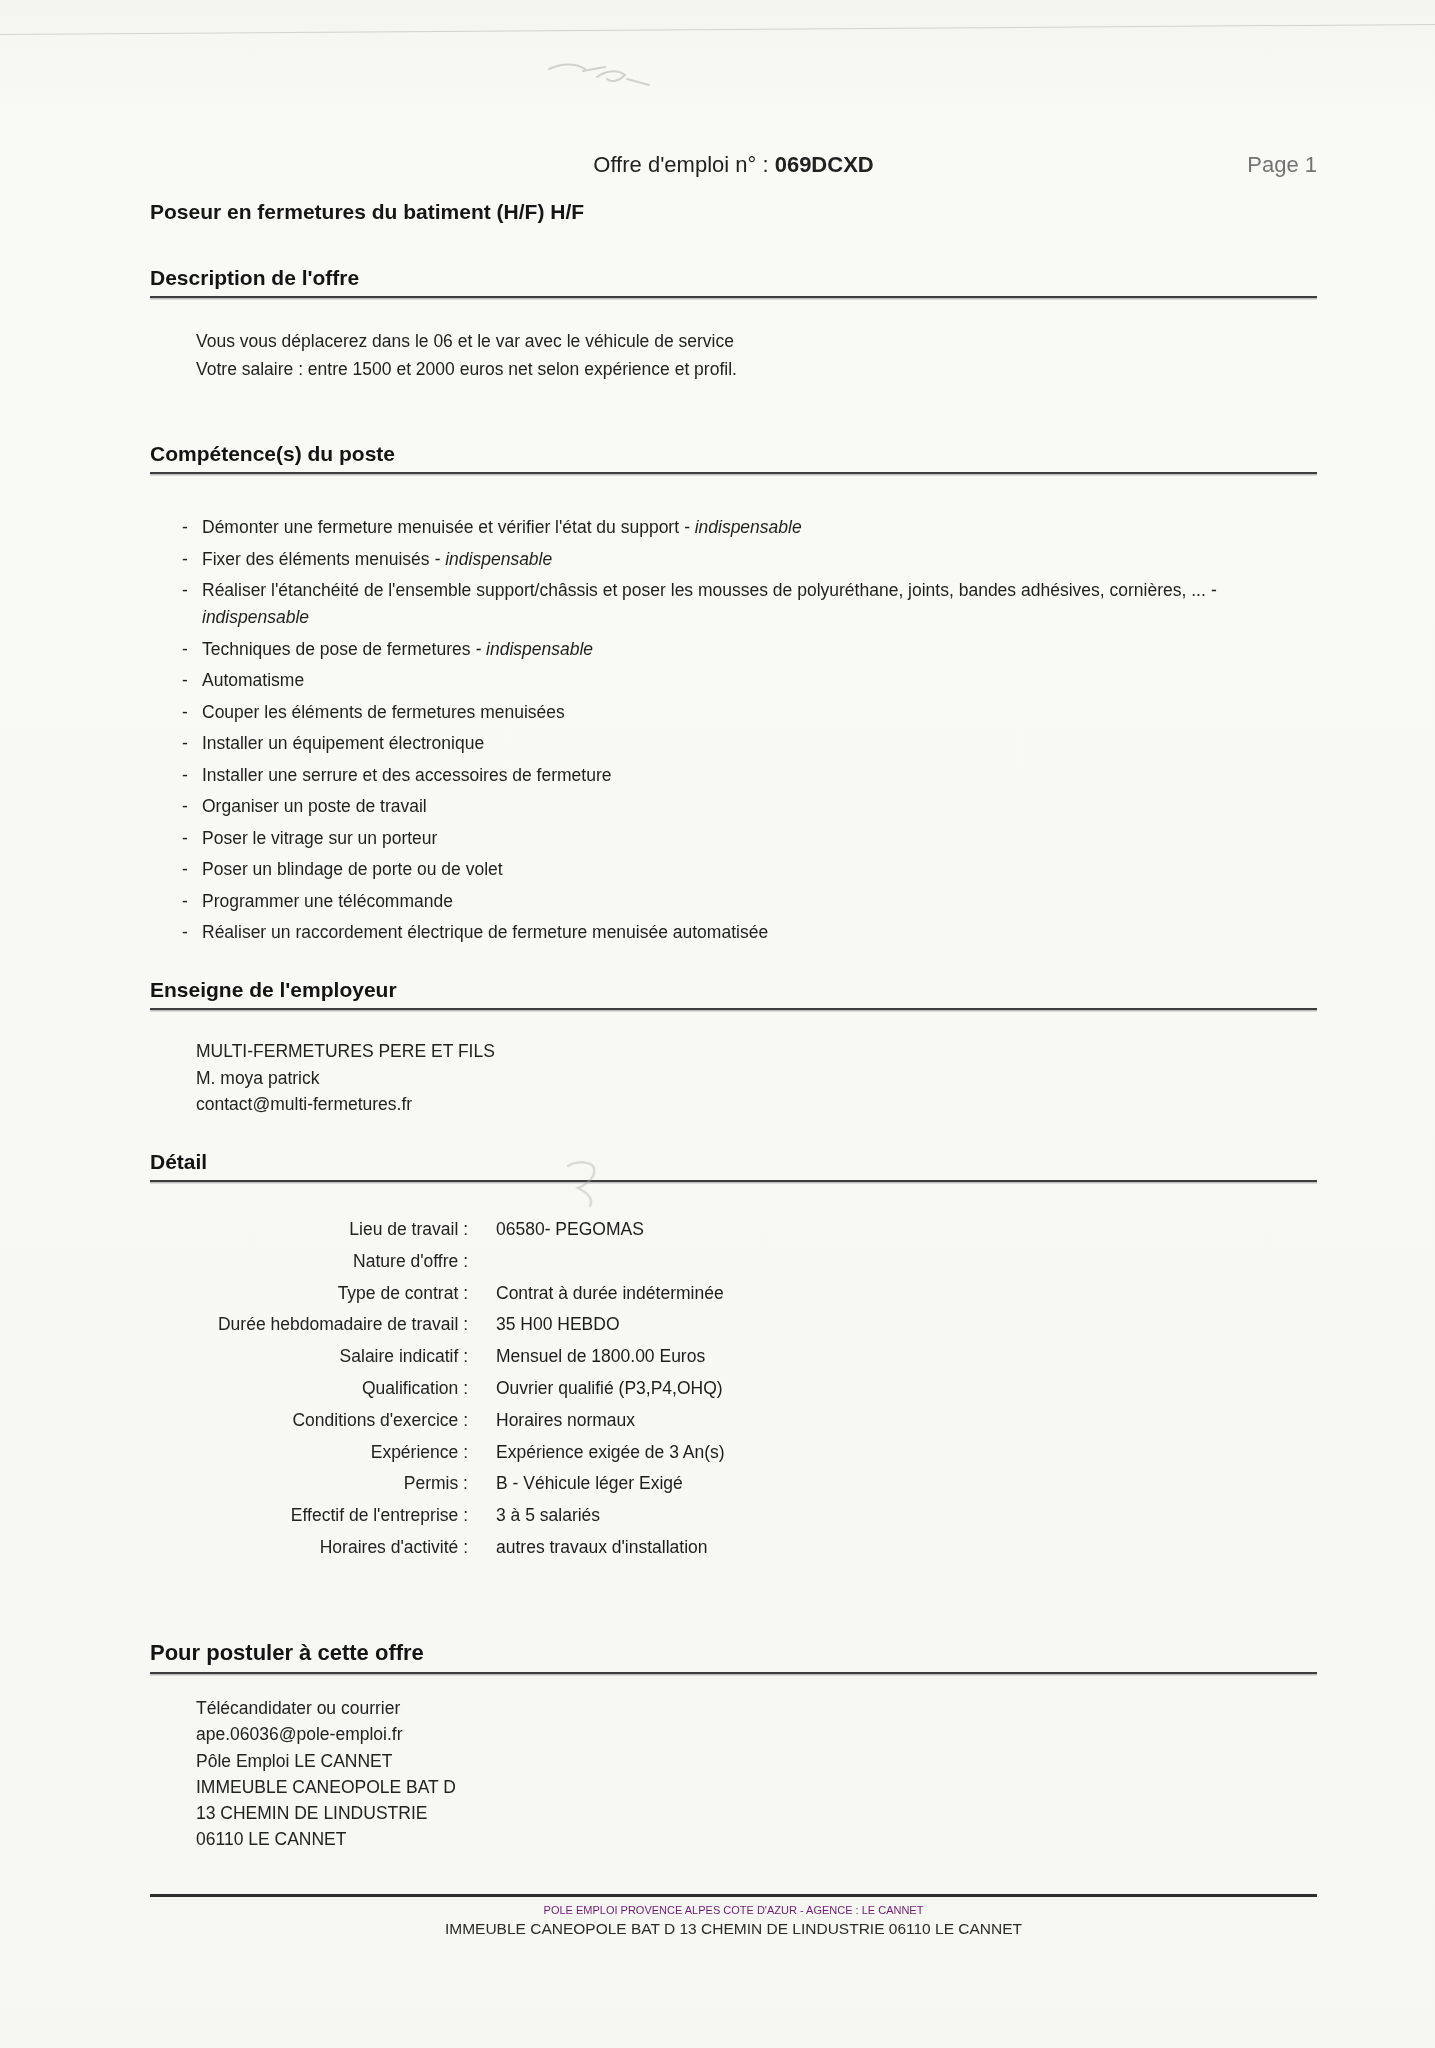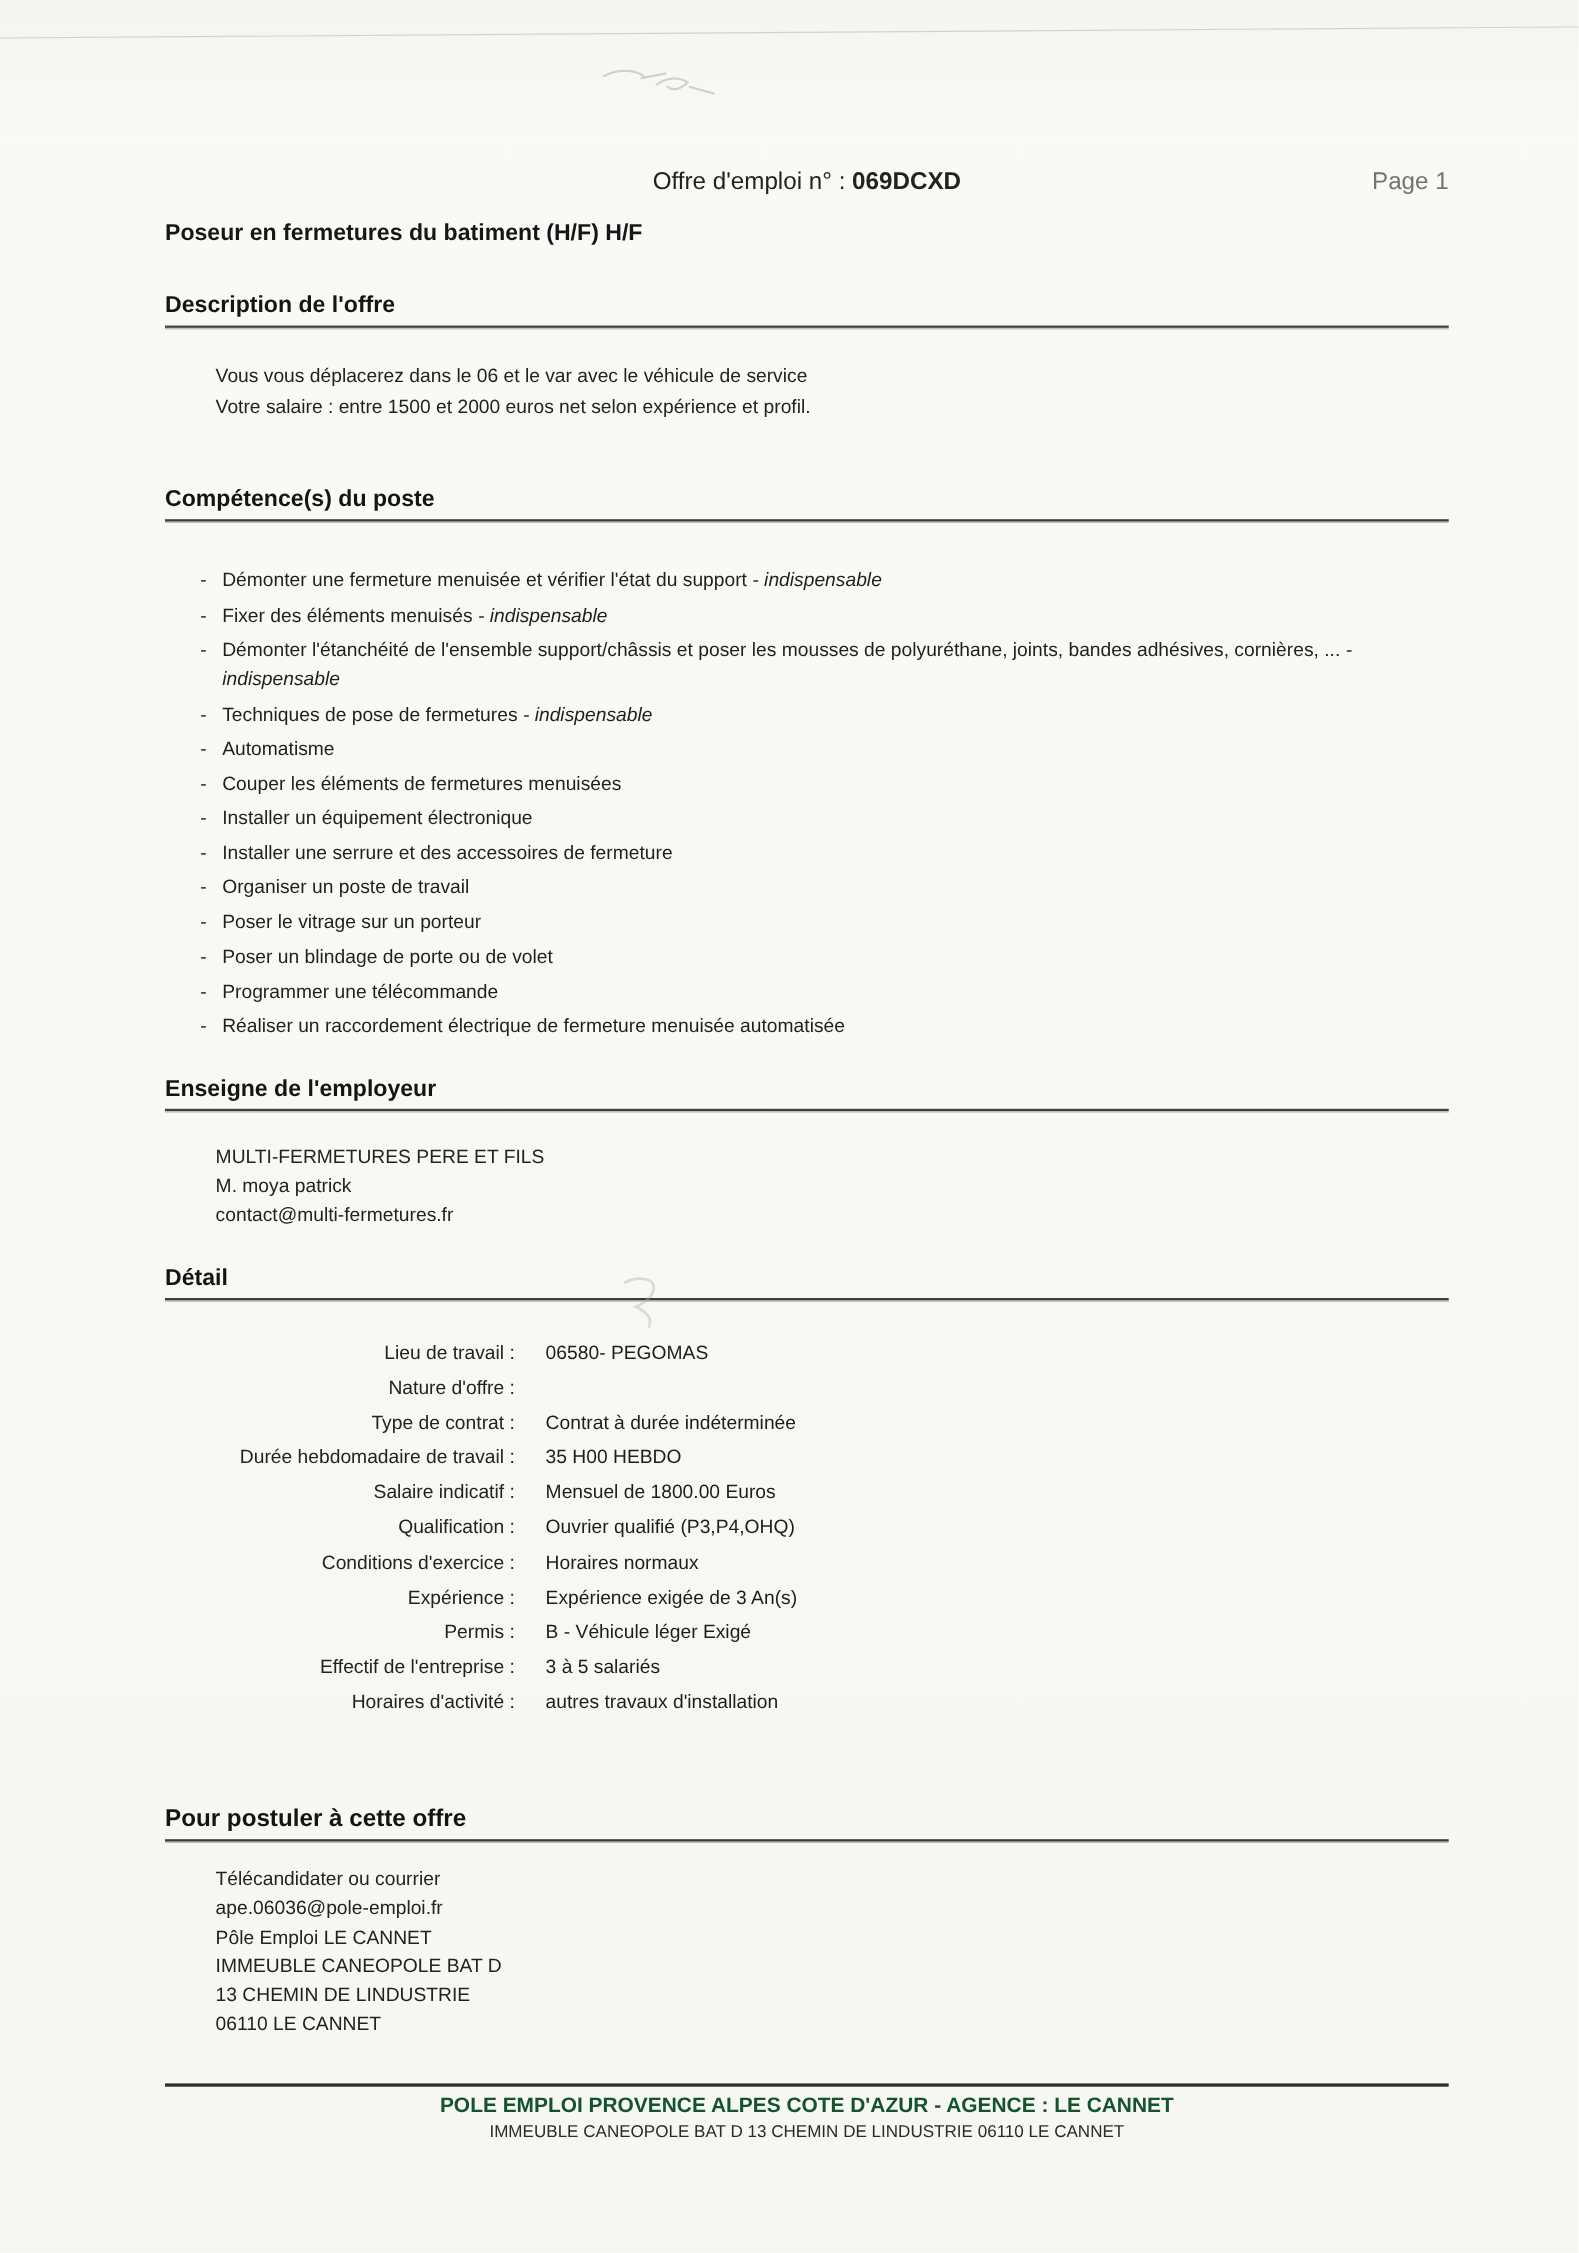--- a/index.html
+++ b/index.html
@@ -42,21 +42,21 @@
   
   .detail-rows{position:absolute;left:150px;top:1214px;width:950px;}
   .drow{display:flex;line-height:31.8px;font-size:17.5px;}
   .dlabel{flex:0 0 318px;text-align:right;color:#222;}
   .dvalue{padding-left:28px;color:#1d1d1d;}
   
   .apply-block{position:absolute;left:196px;top:1695px;font-size:17.5px;line-height:26.3px;color:#222;}
   
   .footer{position:absolute;left:150px;top:1894px;width:1167px;border-top:3.5px solid #2e2e2e;
     padding-top:7px;text-align:center;}
-  .footer .f1{font-size:19px;font-weight:bold;color:#14532d;}
+  .footer .f1{font-size:11px;font-weight:normal;color:#701a75;}
   .footer .f2{font-size:15.5px;margin-top:4px;color:#2a2a2a;}
 </style>
 </head>
 <body>
 
 <div class="page">
 
   <div class="scanline"></div>
 
   <svg class="squiggle" width="140" height="40" viewBox="0 0 140 40">
@@ -85,21 +85,21 @@
         <span class="itext"><span>Démonter une fermeture menuisée et vérifier l'état du support</span><span class="note-wrap"> <i><span>- </span><span>indispensable</span></i></span></span>
       </li>
 
       <li>
         <span class="dash">-</span>
         <span class="itext"><span>Fixer des éléments menuisés</span><span class="note-wrap"> <i><span>- </span><span>indispensable</span></i></span></span>
       </li>
 
       <li>
         <span class="dash">-</span>
-        <span class="itext"><span>Démonter l'étanchéité de l'ensemble support/châssis et poser les mousses de polyuréthane, joints, bandes adhésives, cornières, ...</span><span class="note-wrap"> <i><span>- </span><span>indispensable</span></i></span></span>
+        <span class="itext"><span>Réaliser l'étanchéité de l'ensemble support/châssis et poser les mousses de polyuréthane, joints, bandes adhésives, cornières, ...</span><span class="note-wrap"> <i><span>- </span><span>indispensable</span></i></span></span>
       </li>
 
       <li>
         <span class="dash">-</span>
         <span class="itext"><span>Techniques de pose de fermetures</span><span class="note-wrap"> <i><span>- </span><span>indispensable</span></i></span></span>
       </li>
 
       <li>
         <span class="dash">-</span>
         <span class="itext"><span>Automatisme</span></span>

